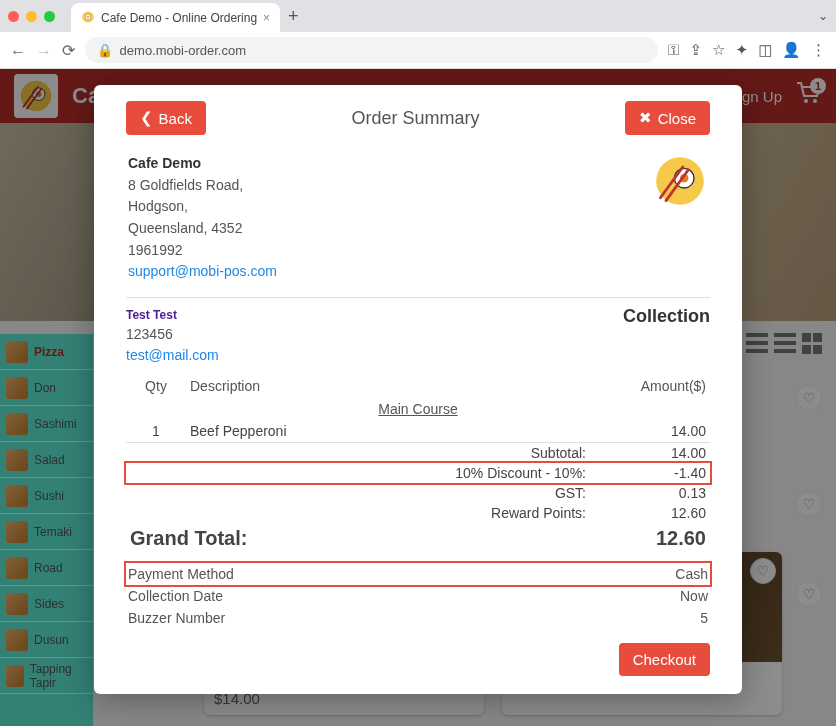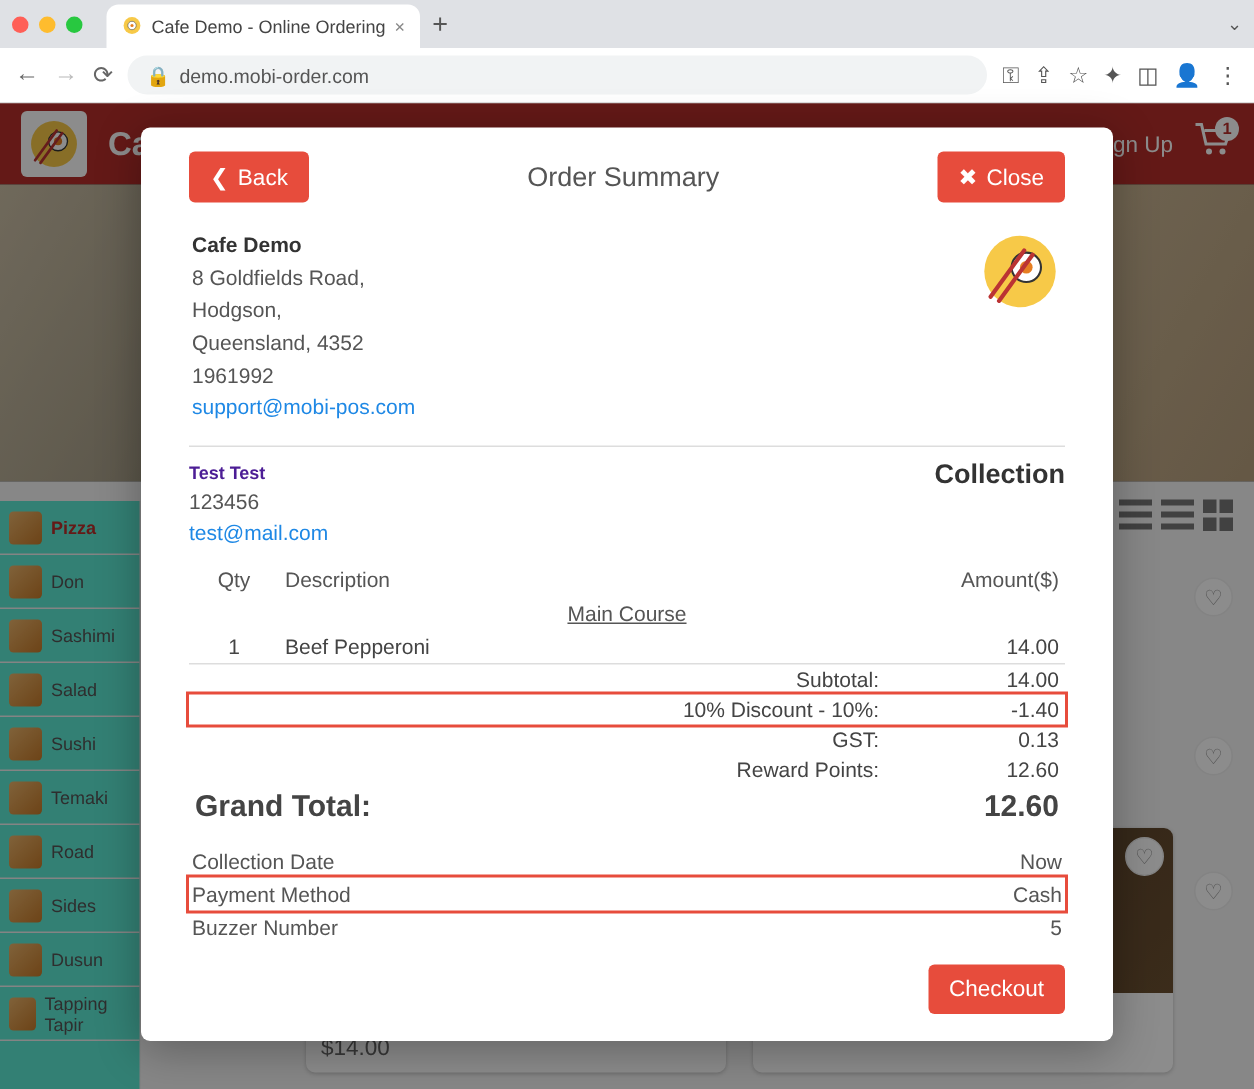--- a/index.html
+++ b/index.html
@@ -464,27 +464,27 @@
             <td class="amt">12.60</td>
           </tr>
           <tr class="grand">
             <td colspan="2">Grand Total:</td>
             <td class="amt">12.60</td>
           </tr>
         </tbody>
     </table>
 
     <div class="meta" id="metabox">
+        <div class="row hl">
+          <span>Payment Method</span>
+          <span>Cash</span>
+        </div>
         <div class="row">
           <span>Collection Date</span>
           <span>Now</span>
-        </div>
-        <div class="row hl">
-          <span>Payment Method</span>
-          <span>Cash</span>
         </div>
         <div class="row">
           <span>Buzzer Number</span>
           <span>5</span>
         </div>
       </div>
 
     <div class="m-foot">
       <button class="btn">
         <span>Checkout</span>

